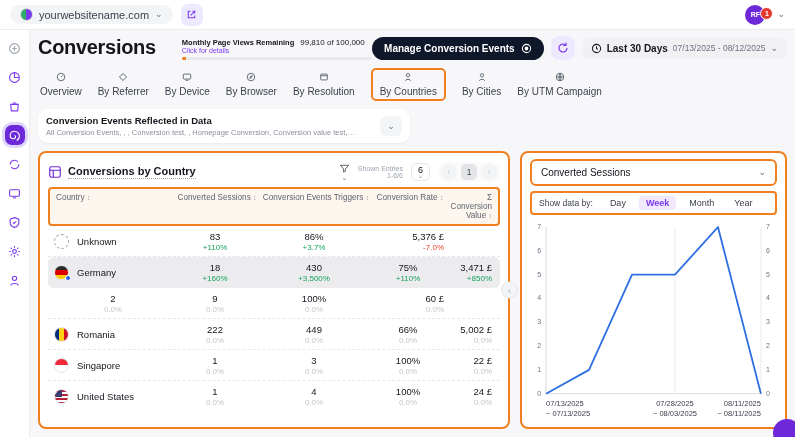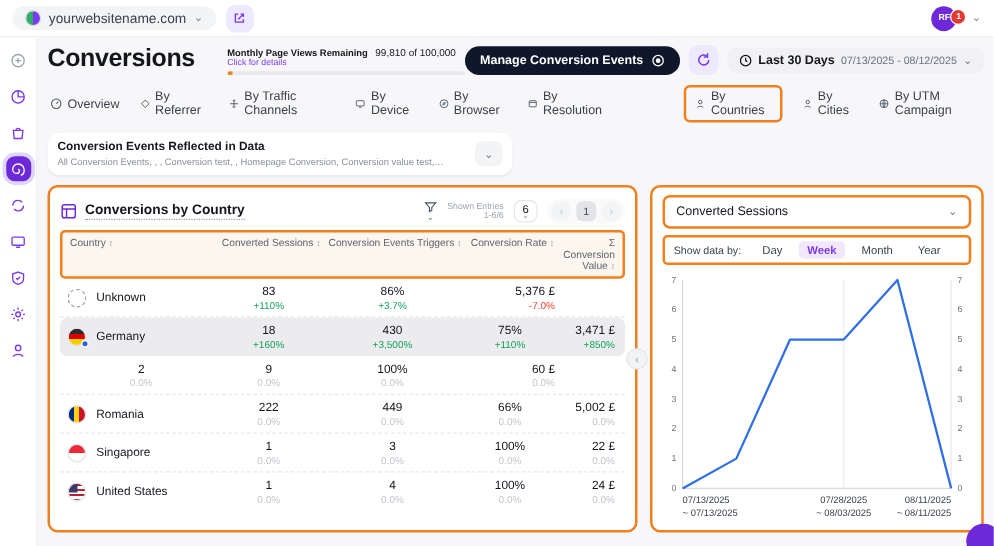--- a/index.html
+++ b/index.html
@@ -51,23 +51,23 @@
     border:none; border-radius:14px; padding:6px 12px; display:flex; align-items:center; gap:6px; cursor:pointer; }
   .refresh-btn { width:24px; height:24px; border-radius:8px; background:#ede9fe; color:#7c3aed;
     display:flex; align-items:center; justify-content:center; cursor:pointer; font-size:12px; }
   .date-pill { background:#f1f1f4; border-radius:8px; padding:5px 9px; display:flex;
     align-items:center; gap:5px; cursor:pointer; }
   .date-preset { font-size:10px; font-weight:bold; color:#14161d; }
   .date-range { font-size:8.5px; color:#6b7280; }
 
   
   .tabs { display:flex; align-items:center; gap:16px; margin-top:8px; padding-left:2px; }
-  .tab { display:flex; align-items:center; gap:4px; font-size:10px; color:#3a3f4b; cursor:pointer; }
+  .tab { display:flex; align-items:center; gap:4px; font-size:10px; color:#3a3f4b; cursor:pointer;flex-direction:column; }
   .tab svg { width:10px; height:10px; color:#4b5563; }
-  .tab.active { border:2px solid #f0801f; border-radius:5px; padding:2px 7px;margin-left:45px; }
+  .tab.active { border:2px solid #f0801f; border-radius:5px; padding:2px 7px; }
 
   
   .filter-card { margin-top:8px; width:372px; background:#fff; border-radius:10px;
     box-shadow:0 1px 2px rgba(0,0,0,.05); padding:6px 8px; display:flex; align-items:center; }
   .filter-title { font-size:9.5px; font-weight:bold; color:#14161d; }
   .filter-sub { font-size:7.5px; color:#8b909c; margin-top:2px; white-space:nowrap;
     overflow:hidden; text-overflow:ellipsis; max-width:310px; }
   .filter-exp { margin-left:auto; width:22px; height:20px; border-radius:6px; background:#f3f4f6;
     display:flex; align-items:center; justify-content:center; color:#6b7280; cursor:pointer; }
 
@@ -281,26 +281,20 @@
             <circle cx="12" cy="12" r="9"></circle>
             <path d="M12 12l4-4"></path>
           </svg>
           <span>Overview</span>
         </div>
         <div class="tab">
           <svg viewBox="0 0 24 24" fill="none" stroke="currentColor" stroke-width="2">
             <rect x="6" y="6" width="12" height="12" transform="rotate(45 12 12)"></rect>
           </svg>
           <span>By Referrer</span>
-        </div>
-        <div class="tab">
-          <svg viewBox="0 0 24 24" fill="none" stroke="currentColor" stroke-width="2">
-            <path d="M12 3v18M3 12h18M9 6l3-3 3 3M9 18l3 3 3-3"></path>
-          </svg>
-          <span>By Traffic Channels</span>
         </div>
         <div class="tab">
           <svg viewBox="0 0 24 24" fill="none" stroke="currentColor" stroke-width="2">
             <rect x="3" y="5" width="18" height="12" rx="2"></rect>
             <path d="M9 20h6"></path>
           </svg>
           <span>By Device</span>
         </div>
         <div class="tab">
           <svg viewBox="0 0 24 24" fill="none" stroke="currentColor" stroke-width="2">

